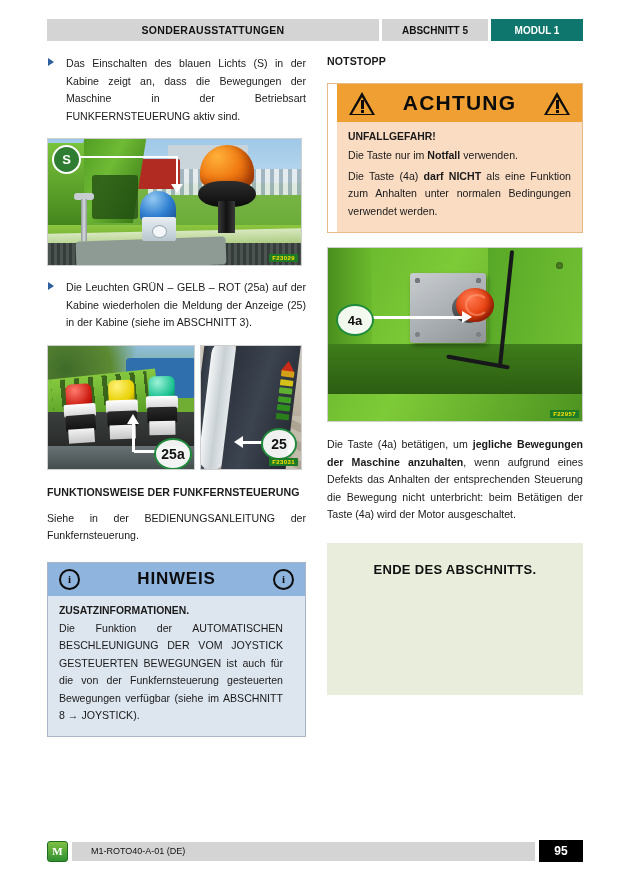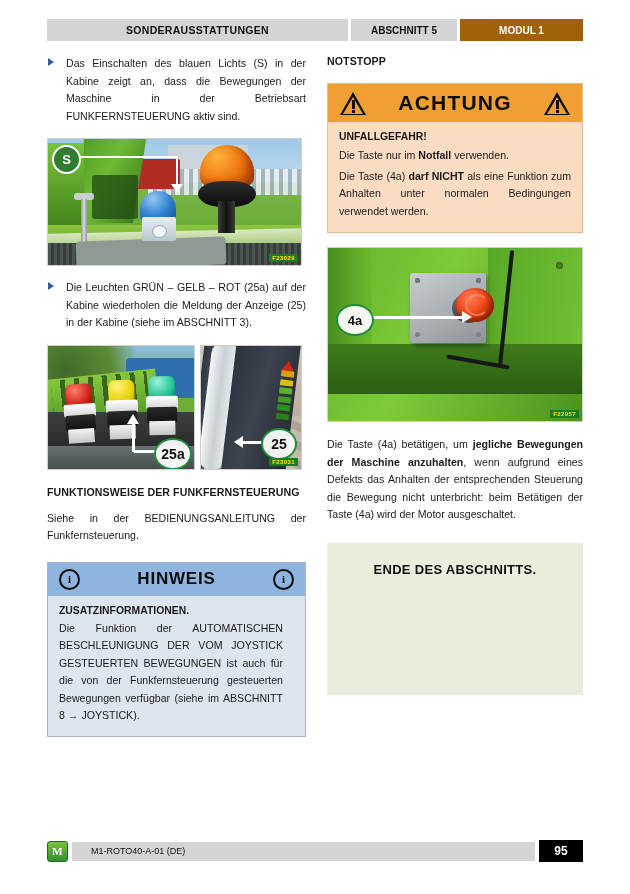--- a/index.html
+++ b/index.html
@@ -41,22 +41,22 @@
     width: 106px;
     background: #d4d4d4;
     display: flex;
     align-items: center;
     justify-content: center;
     font-size: 10px;
     font-weight: bold;
     color: #111;
   }
   .hdr-module {
-    width: 123px;
-    background: #a16207;
+    width: 92px;
+    background: #0f766e;
     color: #ffffff;
     display: flex;
     align-items: center;
     justify-content: center;
     font-size: 10px;
     font-weight: bold;
   }
 
   
   .col-left {
@@ -378,20 +378,21 @@
     background: #dde5ef;
     padding: 9px 22px 11px 11px;
   }
   .note-body .sub { font-weight: bold; font-size: 10.4px; margin-bottom: 4px; }
 
   
   .warn-box {
     margin-top: 16px;
     border: 1px solid #e8b98a;
     box-sizing: border-box;
+    padding-left: 9px;
   }
   .warn-head {
     height: 38px;
     background: #f0a032;
     display: flex;
     align-items: center;
     justify-content: space-between;
     padding: 0 12px;
     box-sizing: border-box;
   }

